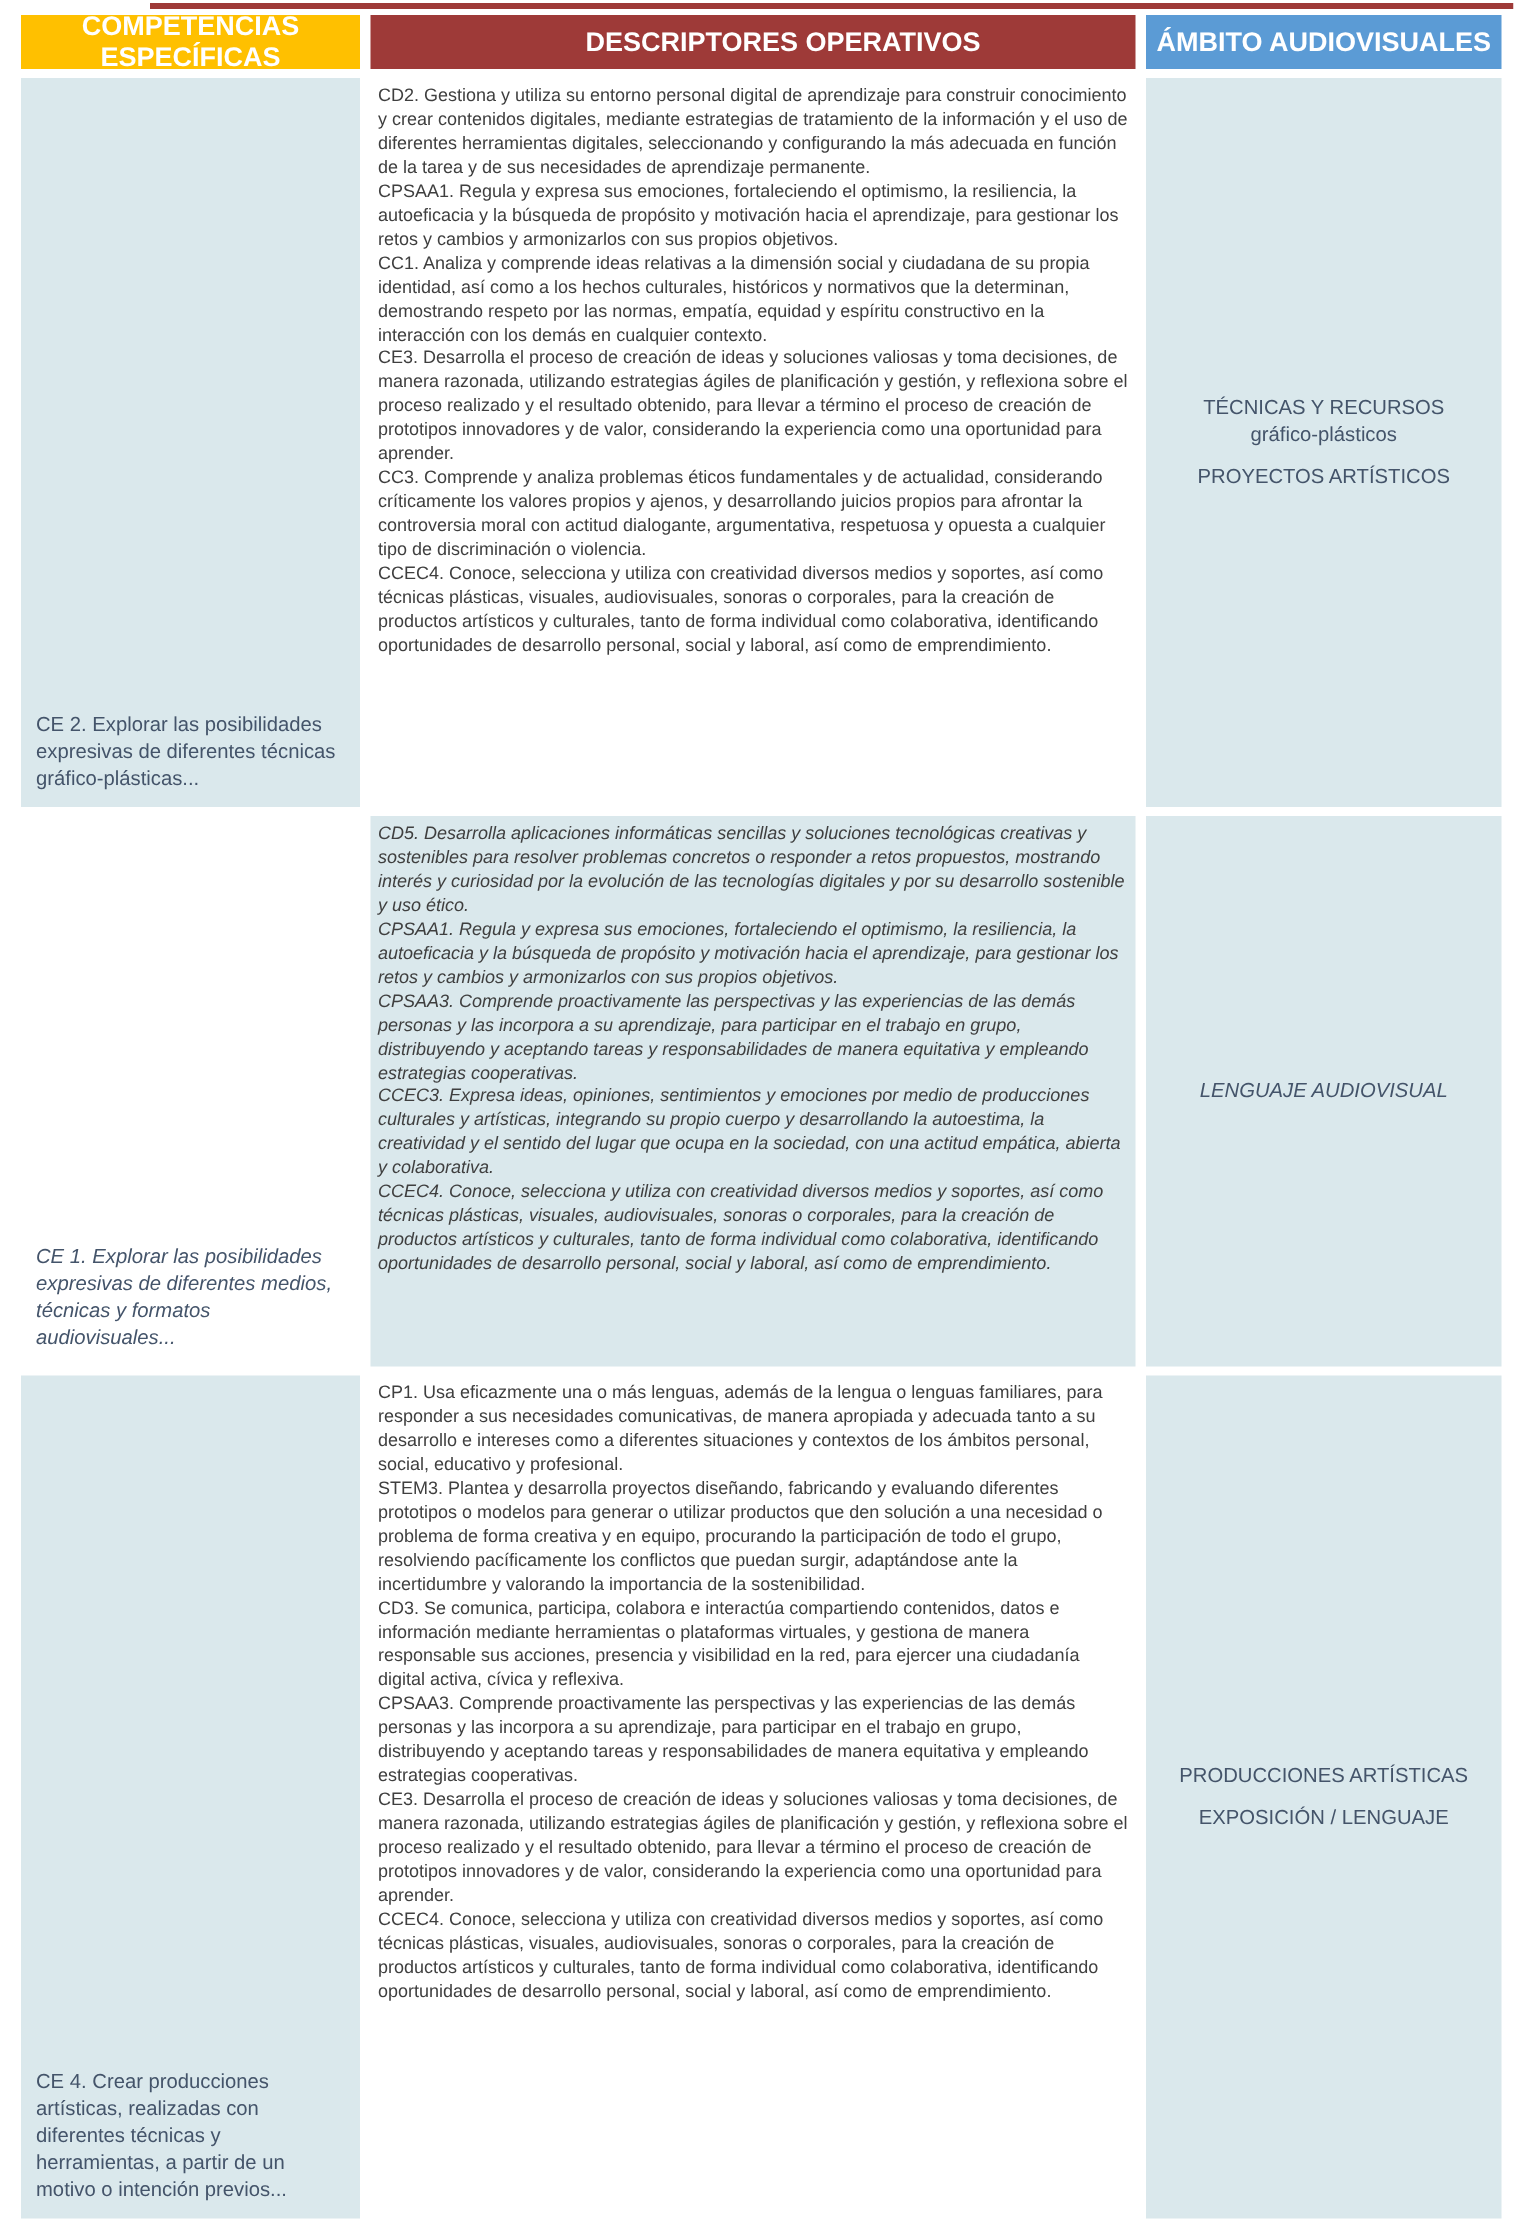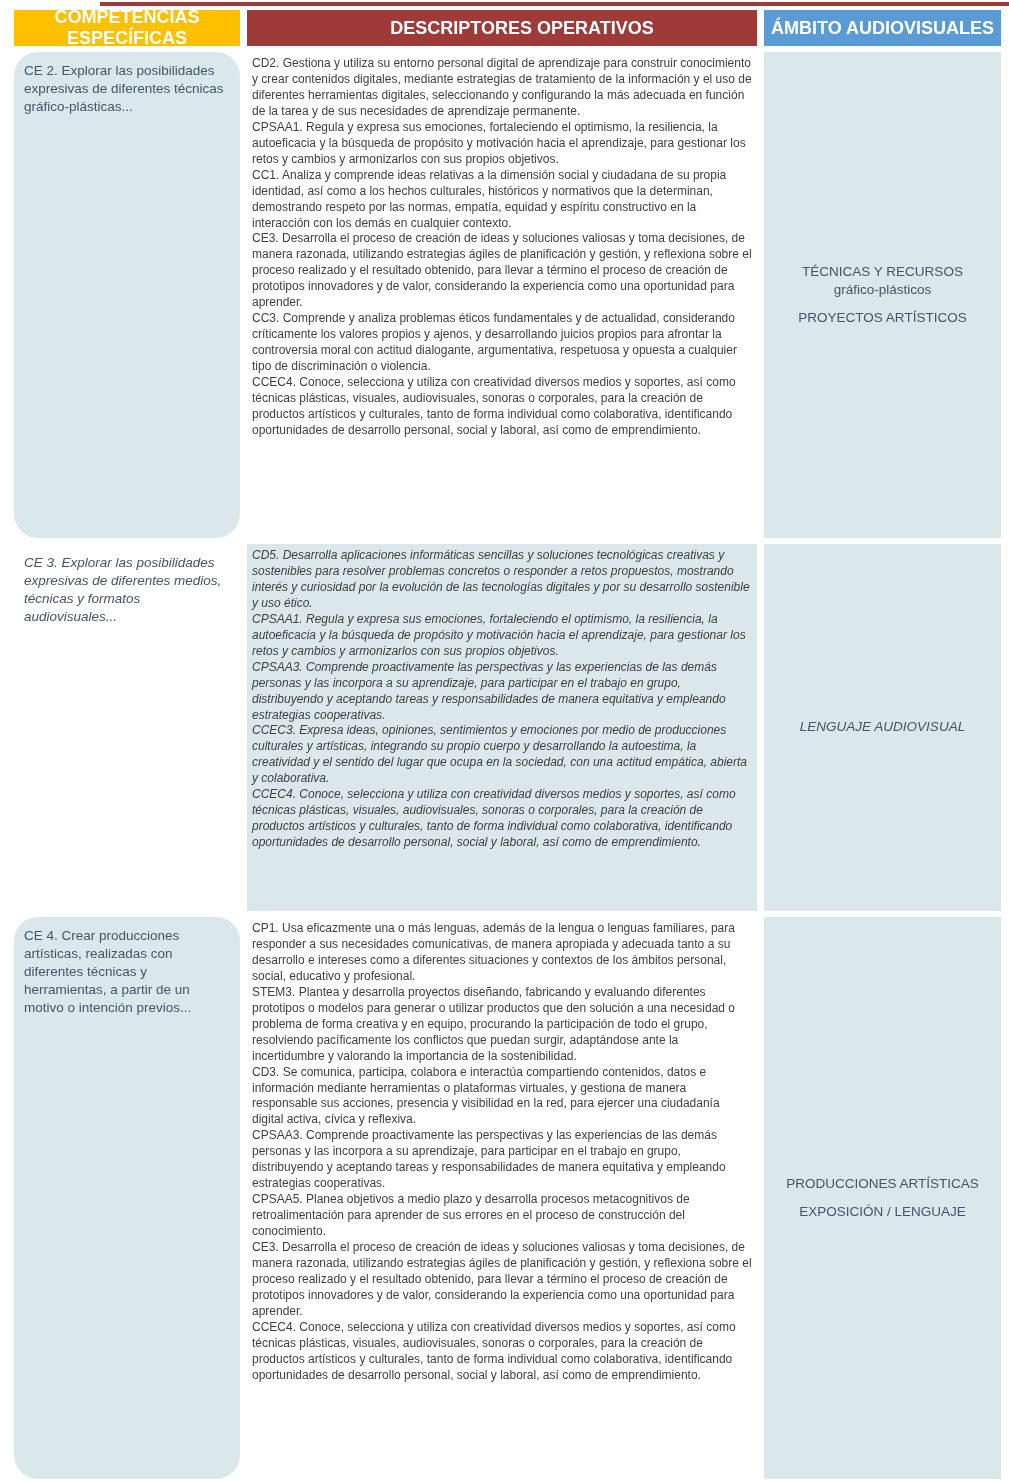--- a/index.html
+++ b/index.html
@@ -31,23 +31,23 @@
   .cell{min-height:10px;}
   .hcell{
     height:36px;display:flex;align-items:center;justify-content:center;
     color:var(--header_text);font-weight:bold;font-size:18px;text-align:center;
   }
   .h-gold{background:var(--header_gold);}
   .h-red{background:var(--header_red);padding-left:40px;}
   .h-blue{background:var(--header_blue);}
   .tint{background:var(--cell_blue);}
   .comp-cell{
-    display:flex;align-items:flex-start;
+    display:flex;align-items:flex-end;
     padding:10px 8px 10px 10px;
-    color:var(--text_slate);font-size:13.5px;line-height:1.34;border-radius:24px;
+    color:var(--text_slate);font-size:13.5px;line-height:1.34;
   }
   .desc-cell{
     padding:4px 5px 6px 5px;
     color:var(--text_dark);font-size:12px;line-height:1.33;
   }
   .desc-cell p{margin:0;}
   .ambito-cell{
     display:flex;flex-direction:column;align-items:center;justify-content:center;
     gap:10px;padding:10px 6px;
     color:var(--text_slate);font-size:13.5px;line-height:1.35;text-align:center;
@@ -84,21 +84,21 @@
     </div>
     <div class="cell ambito-cell tint r1">
       <p>TÉCNICAS Y RECURSOS
 gráfico-plásticos</p>
       <p>PROYECTOS ARTÍSTICOS</p>
     </div>
   </div>
 
   <div class="row">
     <div class="cell comp-cell r2">
-      <div>CE 3.  Explorar las posibilidades expresivas de diferentes medios, técnicas y formatos audiovisuales...</div>
+      <div>CE 1.  Explorar las posibilidades expresivas de diferentes medios, técnicas y formatos audiovisuales...</div>
     </div>
     <div class="cell desc-cell tint r2">
       <p>CD5. Desarrolla aplicaciones informáticas sencillas y soluciones tecnológicas creativas y sostenibles para resolver problemas concretos o responder a retos propuestos, mostrando interés y curiosidad por la evolución de las tecnologías digitales y por su desarrollo sostenible y uso ético.</p>
       <p>CPSAA1. Regula y expresa sus emociones, fortaleciendo el optimismo, la resiliencia, la autoeficacia y la búsqueda de propósito y motivación hacia el aprendizaje, para gestionar los retos y cambios y armonizarlos con sus propios objetivos.</p>
       <p>CPSAA3. Comprende proactivamente las perspectivas y las experiencias de las demás personas y las incorpora a su aprendizaje, para participar en el trabajo en grupo, distribuyendo y aceptando tareas y responsabilidades de manera equitativa y empleando estrategias cooperativas.</p>
       <p>CCEC3. Expresa ideas, opiniones, sentimientos y emociones por medio de producciones culturales y artísticas,  integrando su propio cuerpo y desarrollando la autoestima, la creatividad y el sentido del lugar que ocupa en la sociedad, con una actitud empática, abierta y colaborativa.</p>
       <p>CCEC4. Conoce, selecciona y utiliza con creatividad diversos medios y soportes, así como técnicas plásticas, visuales, audiovisuales, sonoras o corporales, para la creación de productos artísticos y culturales, tanto de forma individual como colaborativa, identificando oportunidades de desarrollo personal, social y laboral, así como de emprendimiento.</p>
     </div>
     <div class="cell ambito-cell tint r2">
       <p>LENGUAJE AUDIOVISUAL</p>
@@ -107,21 +107,20 @@
 
   <div class="row">
     <div class="cell comp-cell tint r3">
       <div>CE 4.  Crear producciones artísticas, realizadas con diferentes técnicas y herramientas, a partir de un motivo o intención previos...</div>
     </div>
     <div class="cell desc-cell r3">
       <p>CP1. Usa eficazmente una o más lenguas, además de la lengua o lenguas familiares, para responder a sus necesidades comunicativas, de manera apropiada y adecuada tanto a su desarrollo e intereses como a diferentes situaciones y contextos de los ámbitos personal, social, educativo y profesional.</p>
       <p>STEM3. Plantea y desarrolla proyectos diseñando, fabricando y evaluando diferentes prototipos o modelos para generar o utilizar  productos que den solución a una necesidad o problema de forma creativa y en equipo, procurando la participación  de todo el grupo, resolviendo pacíficamente los conflictos que puedan surgir, adaptándose ante la incertidumbre y valorando la importancia de la sostenibilidad.</p>
       <p>CD3. Se comunica, participa,  colabora e interactúa compartiendo contenidos, datos e información mediante herramientas o plataformas virtuales, y gestiona de manera responsable sus acciones, presencia y visibilidad en la red, para ejercer una ciudadanía digital activa, cívica y reflexiva.</p>
       <p>CPSAA3. Comprende proactivamente las perspectivas y las experiencias de las demás personas y las incorpora a su aprendizaje, para participar en el trabajo en grupo, distribuyendo y aceptando tareas y responsabilidades de manera equitativa y empleando estrategias cooperativas.</p>
-      <p>CPSAA5. Planea objetivos a medio plazo y desarrolla procesos metacognitivos de retroalimentación para aprender de sus errores en el proceso de construcción del conocimiento.</p>
       <p>CE3. Desarrolla el proceso de creación de ideas y soluciones valiosas y toma decisiones, de manera razonada, utilizando estrategias ágiles de planificación y gestión, y reflexiona sobre el proceso realizado y el resultado obtenido, para llevar a término el proceso de creación de prototipos innovadores y de valor, considerando la experiencia como una oportunidad para aprender.</p>
       <p>CCEC4. Conoce, selecciona y utiliza con creatividad diversos medios y soportes, así como técnicas plásticas, visuales, audiovisuales, sonoras o corporales, para la creación de productos artísticos y culturales, tanto de forma individual como colaborativa, identificando oportunidades de desarrollo personal, social y laboral, así como de emprendimiento.</p>
     </div>
     <div class="cell ambito-cell tint r3">
       <p>PRODUCCIONES ARTÍSTICAS</p>
       <p>EXPOSICIÓN / LENGUAJE</p>
     </div>
   </div>
 
 </div>

